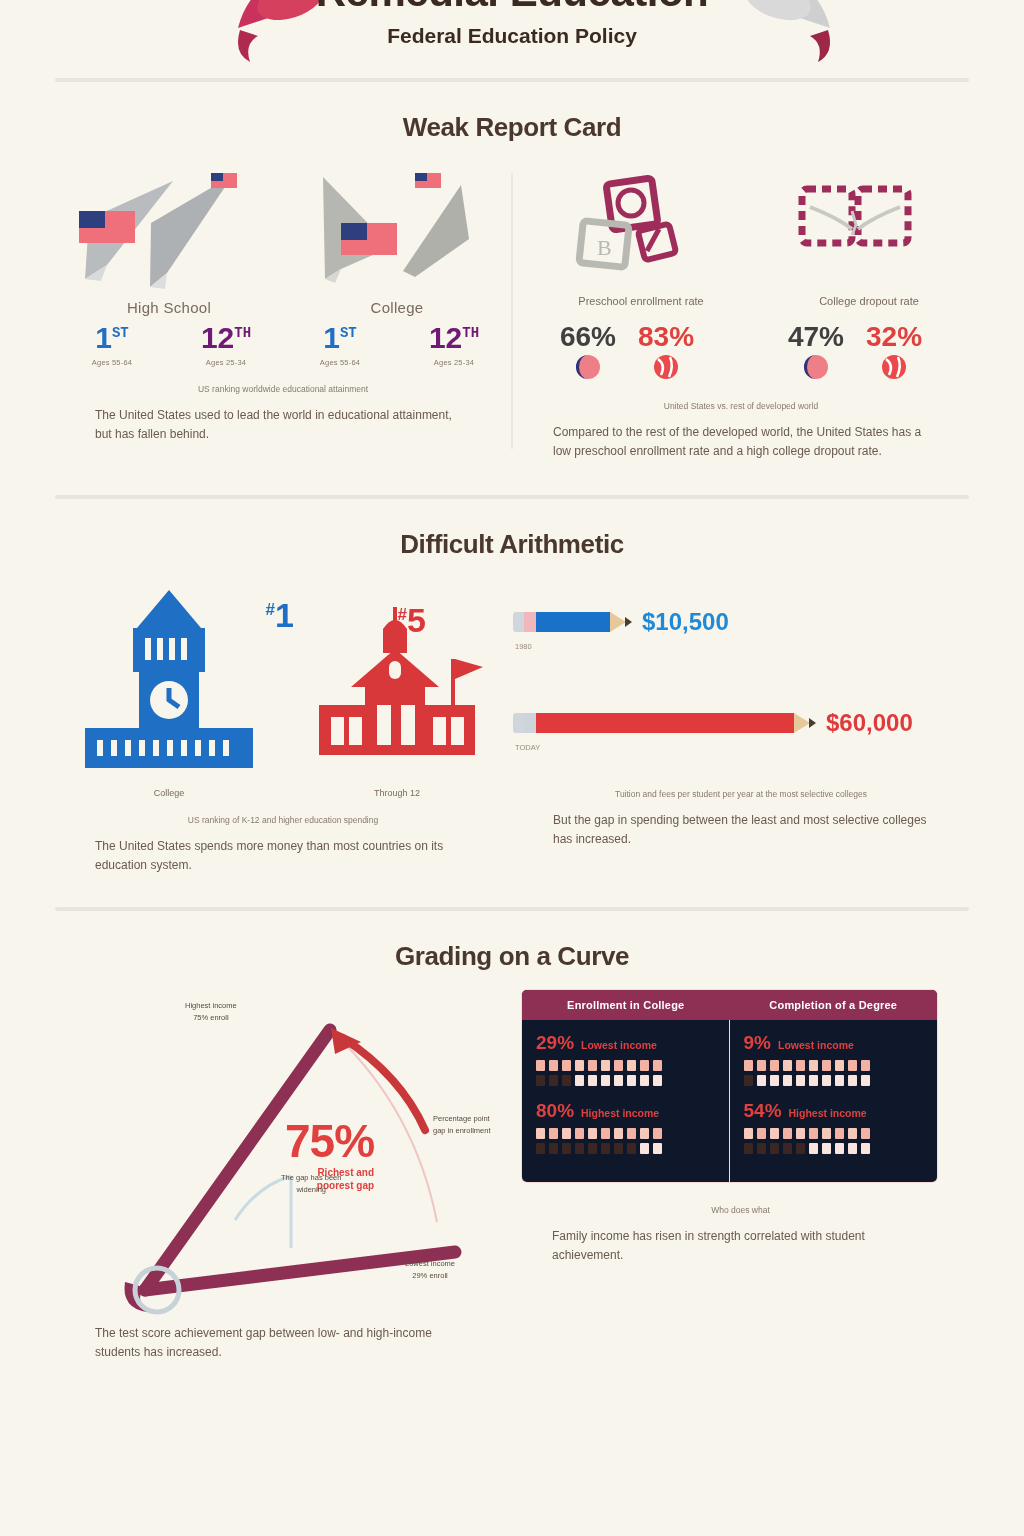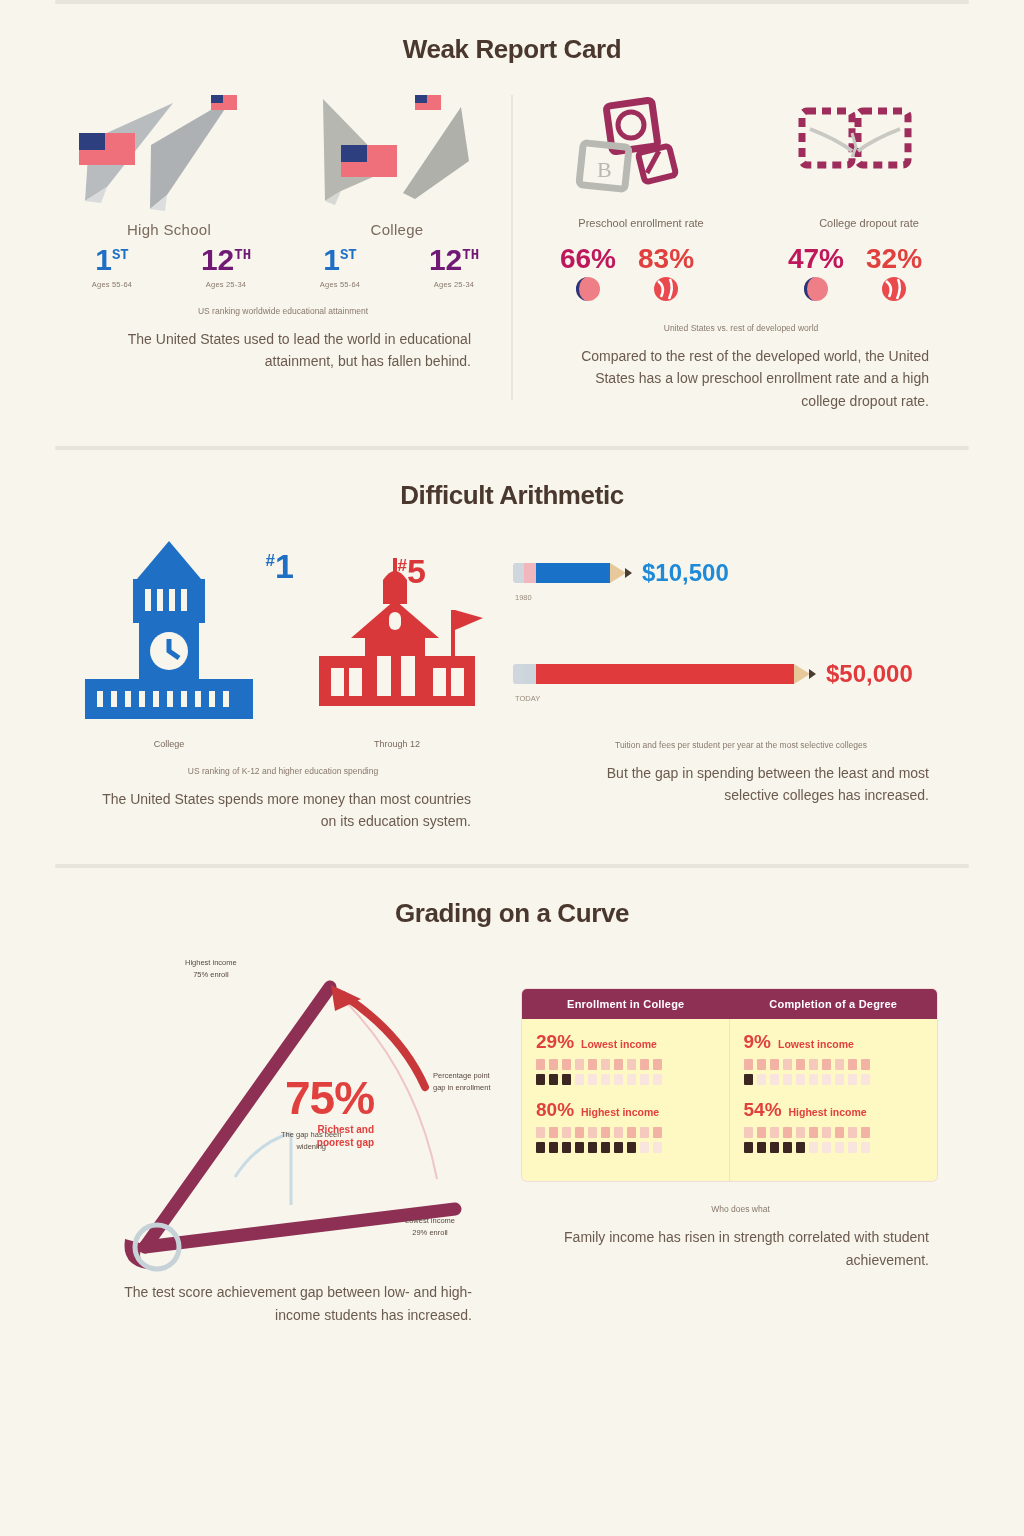--- a/index.html
+++ b/index.html
@@ -58,27 +58,27 @@
   .rank .cap { font-size: 7.5px; color: #8a7a6e; margin-top: 5px; letter-spacing: 0.2px; }
 
   
   .icon-cell { text-align: center; width: 50%; }
   .icon-cap { font-size: 11px; color: #7a6a5e; margin-top: 4px; padding-left: 28px; }
 
   
   .pcts { display: flex; justify-content: center; gap: 22px; margin-top: 16px; }
   .pct { text-align: center; }
   .pct .val { font-size: 28px; font-weight: bold; line-height: 1; }
-  .pct.blue .val { color: #be185d; }
+  .pct.blue .val { color: #404040; }
   .pct.red  .val { color: #e0403e; }
   .pct .globe { margin: 3px auto 0; }
 
   
   .cap-sm { text-align: center; font-size: 8.5px; color: #8a7a6e; margin-top: 16px; line-height: 1.5; }
-  .cap-body { text-align: right; font-size: 14px; color: #6b5a4e; margin-top: 10px; line-height: 1.6; padding: 0 40px; }
+  .cap-body { text-align: left; font-size: 12px; color: #6b5a4e; margin-top: 10px; line-height: 1.6; padding: 0 40px; }
 
   
   .bld-row { display: flex; justify-content: space-around; align-items: flex-end; height: 220px; padding-top: 14px; }
   .bld-cell { width: 48%; text-align: center; position: relative; }
   .hash { position: absolute; font-size: 34px; font-weight: bold; line-height: 1; }
   .hash sup { font-size: 17px; vertical-align: super; }
   .hash.blue { color: #1f6fc4; top: 22px; left: 206px; }
   .hash.red  { color: #d9383a; top: 2px;  left: 110px; }
   .bld-cap { font-size: 9px; color: #7a6a5e; margin-top: 8px; }
 
@@ -97,21 +97,21 @@
   .pencil-cap { font-size: 7.5px; color: #9a8a7e; margin-top: 3px; margin-left: 2px; }
 
   
   .prot-wrap { position: relative; width: 460px; height: 330px; margin-left: 30px; }
   .prot-note { position: absolute; font-size: 7.5px; color: #5a4a40; line-height: 1.5; text-align: center; }
   .big75 { position: absolute; left: 200px; top: 128px; text-align: center; }
   .big75 .n { font-size: 46px; font-weight: bold; color: #e0403e; line-height: 1; letter-spacing: -1px; }
   .big75 .t { font-size: 10px; font-weight: bold; color: #e0403e; line-height: 1.3; margin-top: 2px; text-align: right; }
 
   
-  .tbl { width: 415px; margin-left: 10px; background: #fef9c3; border-radius: 5px; box-shadow: 0 0 0 1px #f3ddd9; margin-top: 42px; }
+  .tbl { width: 415px; margin-left: 10px; background: #0f172a; border-radius: 5px; box-shadow: 0 0 0 1px #f3ddd9; }
   .tbl-head { display: flex; background: #8e2f54; border-radius: 5px 5px 0 0; }
   .tbl-head > div {
     width: 50%; text-align: center; color: #fff; font-size: 11px; font-weight: bold;
     padding: 9px 4px; letter-spacing: 0.2px;
   }
   .tbl-head > div:first-child { border-right: 1px solid #a7days; }
   .tbl-body { display: flex; }
   .tbl-col { width: 50%; padding: 12px 14px 14px; }
   .tbl-col:first-child { border-right: 1px solid #f3ddd9; }
   .stat-row { margin-bottom: 14px; }
@@ -124,20 +124,34 @@
   .dot.light { background: #f6c9bd; }
   .dot.mid   { background: #f2b2a4; }
   .dot.dark  { background: #3b2621; }
   .dot.pale  { background: #fae4de; }
 </style>
 </head>
 <body>
 
 <div class="page">
 
+  <div class="header">
+    <svg class="cap-left" width="150" height="110" viewBox="0 0 150 110">
+      <path d="M10 70 Q20 30 60 14 L110 4 L95 40 L40 60 Z" fill="#c9325c"></path>
+      <path d="M12 72 Q5 95 22 104 Q16 86 30 78 Z" fill="#b02a4f"></path>
+      <ellipse cx="62" cy="42" rx="34" ry="18" transform="rotate(-18 62 42)" fill="#d6405f"></ellipse>
+    </svg>
+    <svg class="cap-right" width="150" height="110" viewBox="0 0 150 110">
+      <path d="M140 70 Q130 30 90 14 L40 4 L55 40 L110 60 Z" fill="#cfcfcf"></path>
+      <path d="M138 72 Q145 95 128 104 Q134 86 120 78 Z" fill="#9e2748"></path>
+      <ellipse cx="88" cy="42" rx="34" ry="18" transform="rotate(18 88 42)" fill="#d9d9d9"></ellipse>
+    </svg>
+    <div class="title-main">Remedial Education</div>
+    <div class="title-sub">Federal Education Policy</div>
+  </div>
 
   <div class="rule"></div>
 
   <div class="section">
     <div class="section-title">Weak Report Card</div>
 
     <div class="cols">
 
       <div class="col-half">
         <div class="pennant-row">
@@ -356,21 +370,21 @@
 
           <div>
             <div class="pencil-row">
               <div class="pencil">
                 <div class="eraser-cap"></div>
                 <div class="eraser" style="background:#cdd5dc;"></div>
                 <div class="barrel" style="width:258px;background:#e03a3c;"></div>
                 <div class="tip" style="border-left:16px solid #e7c89a;"></div>
                 <div class="lead"></div>
               </div>
-              <div class="money red">$50,000</div>
+              <div class="money red">$60,000</div>
             </div>
             <div class="pencil-cap">TODAY</div>
           </div>
 
         </div>
         <div class="cap-sm" style="margin-top:36px;">Tuition and fees per student per year at the most selective colleges</div>
         <div class="cap-body">But the gap in spending between the least and most selective colleges has increased.</div>
       </div>
     </div>
   </div>

